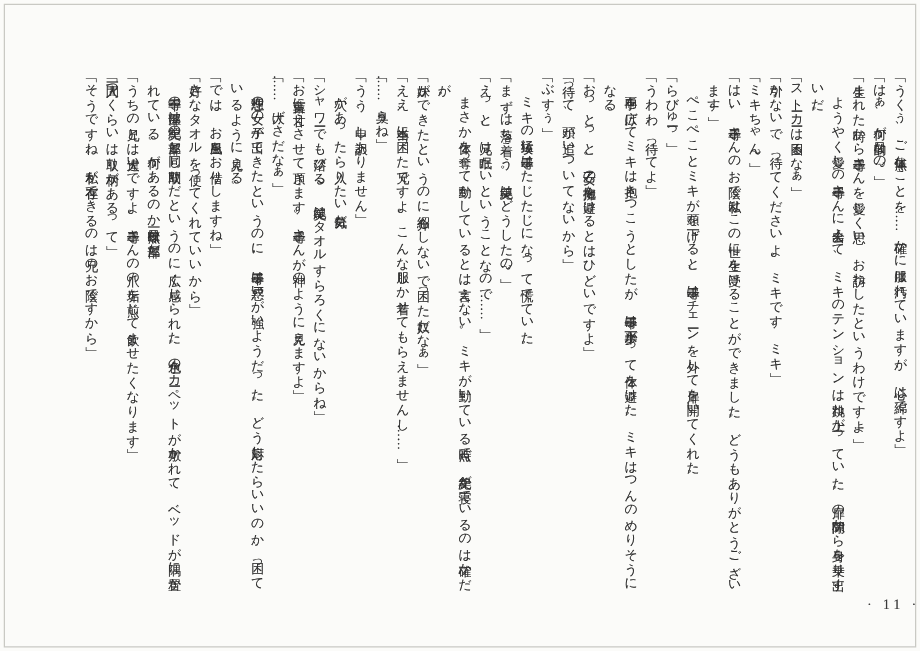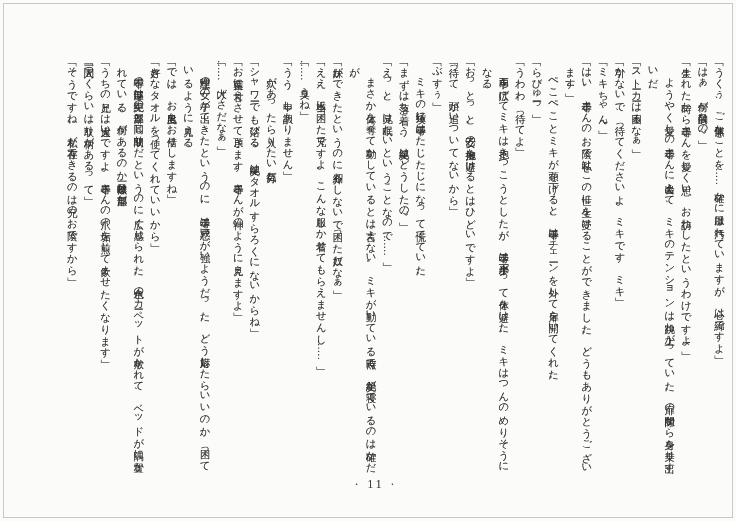--- a/index.html
+++ b/index.html
@@ -47,21 +47,21 @@
     text-indent: 0;
   }
   .para.indent {
     text-indent: 1em;
   }
   .page-number {
     position: absolute;
     left: 16px;
     right: 0;
     top: 478px;
-    text-align: center;
+    text-align: right;
     font-size: 11.5px;
     letter-spacing: 3px;
     color: #3a3a3a;
     text-shadow: 0 0 0.5px rgba(70, 70, 70, 0.4);
   }
 </style>
 </head>
 <body>
 
 <div class="page">

